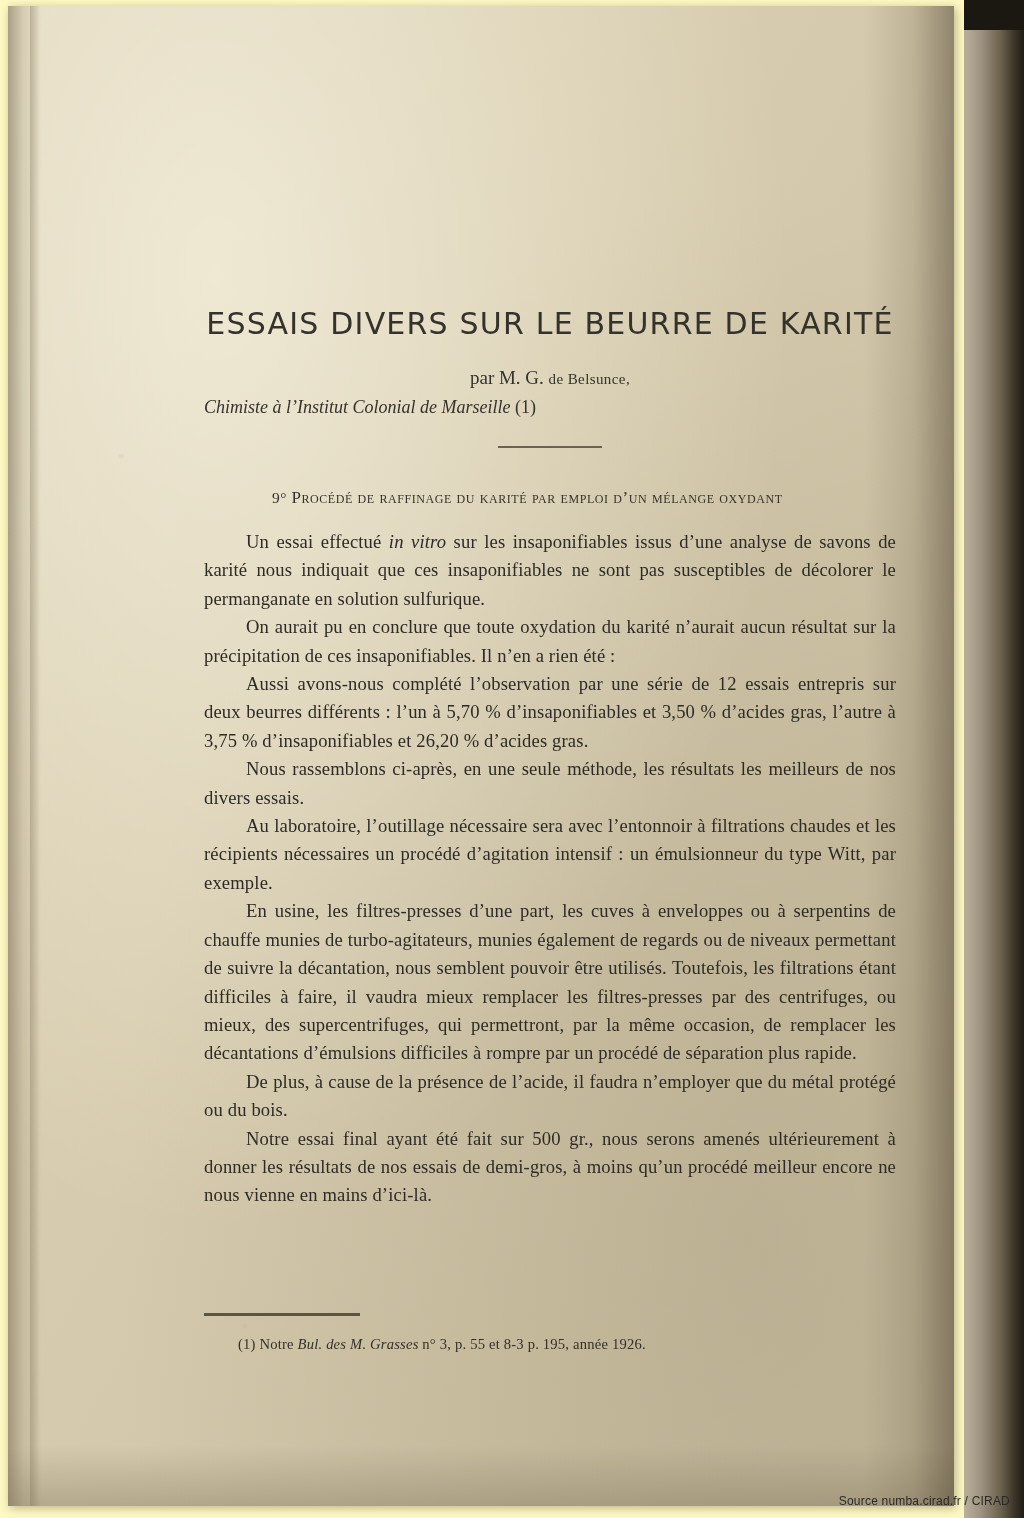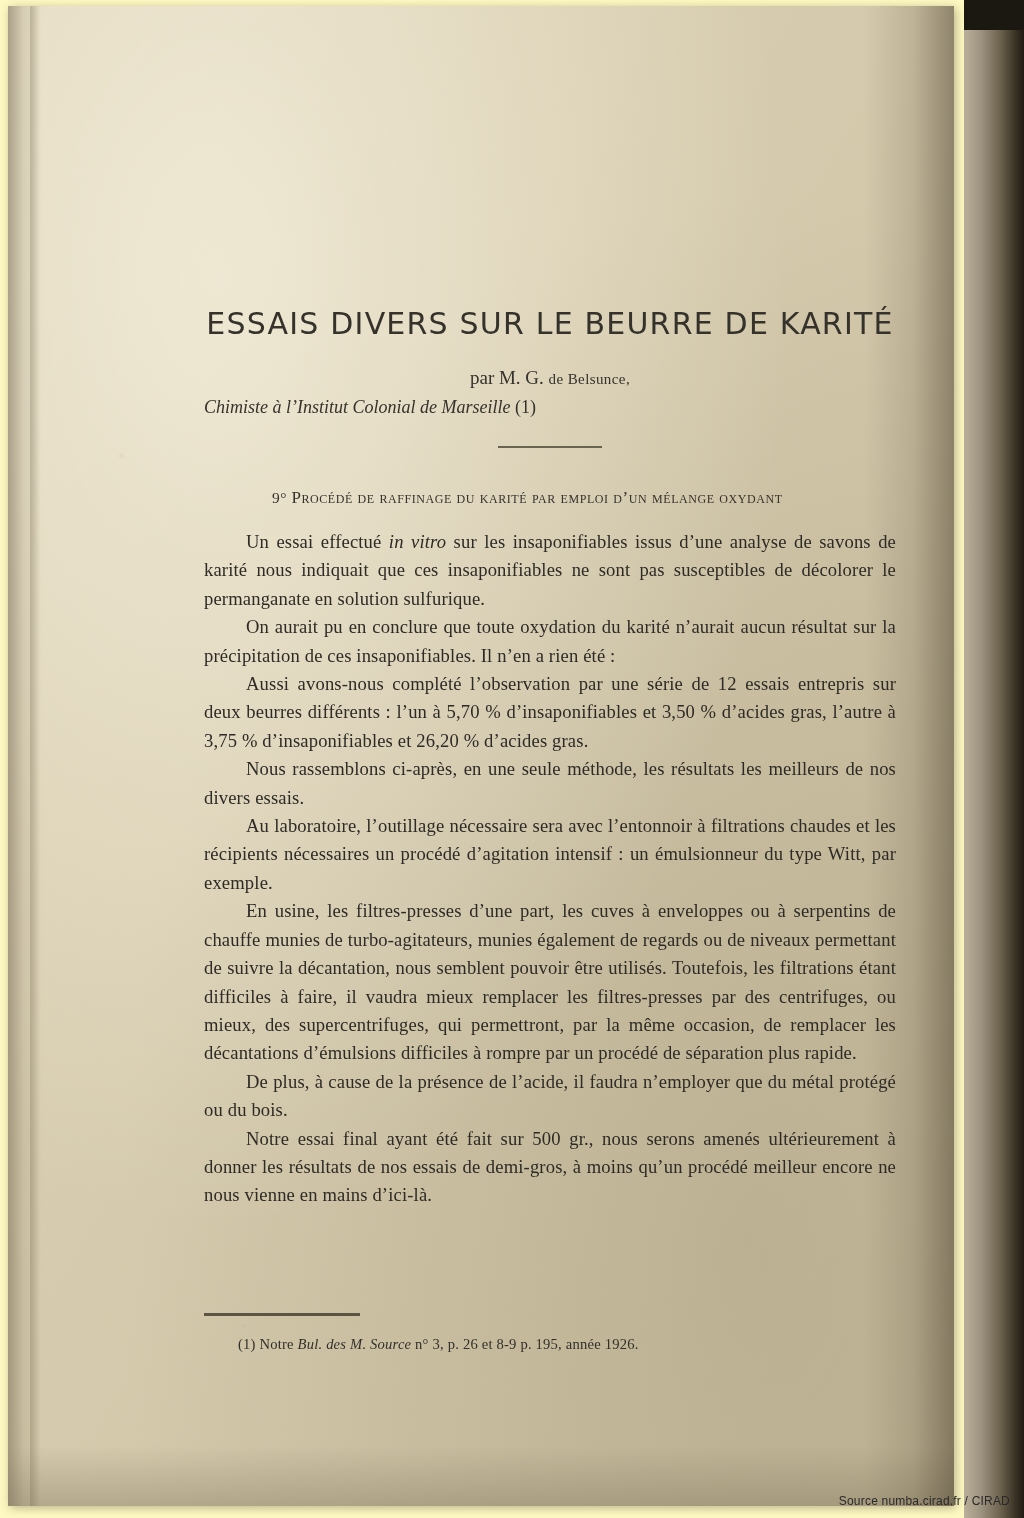--- a/index.html
+++ b/index.html
@@ -236,19 +236,19 @@
       <p class="body">Nous rassemblons ci-après, en une seule méthode, les résultats les meilleurs de nos divers essais.</p>
       <p class="body">Au laboratoire, l’outillage nécessaire sera avec l’entonnoir à filtrations chaudes et les récipients nécessaires un procédé d’agitation intensif : un émulsionneur du type Witt, par exemple.</p>
       <p class="body">En usine, les filtres-presses d’une part, les cuves à enveloppes ou à serpentins de chauffe munies de turbo-agitateurs, munies également de regards ou de niveaux permettant de suivre la décantation, nous semblent pouvoir être utilisés. Toutefois, les filtrations étant difficiles à faire, il vaudra mieux remplacer les filtres-presses par des centrifuges, ou mieux, des supercentrifuges, qui permettront, par la même occasion, de remplacer les décantations d’émulsions difficiles à rompre par un procédé de séparation plus rapide.</p>
       <p class="body">De plus, à cause de la présence de l’acide, il faudra n’employer que du métal protégé ou du bois.</p>
       <p class="body">Notre essai final ayant été fait sur 500 gr., nous serons amenés ultérieurement à donner les résultats de nos essais de demi-gros, à moins qu’un procédé meilleur encore ne nous vienne en mains d’ici-là.</p>
 
     </div>
 
     <div id="rule-foot"></div>
 
-    <div id="footnote"><span>(1)</span> <span>Notre </span><i>Bul. des M. Source</i><span> n° 3, p. 26 et 8-9 p. 195, année 1926.</span></div>
+    <div id="footnote"><span>(1)</span> <span>Notre </span><i>Bul. des M. Grasses</i><span> n° 3, p. 55 et 8-3 p. 195, année 1926.</span></div>
 
   </div>
 
   <div id="source-credit">Source numba.cirad.fr / CIRAD</div>
 
 </div>
 
 </body></html>

